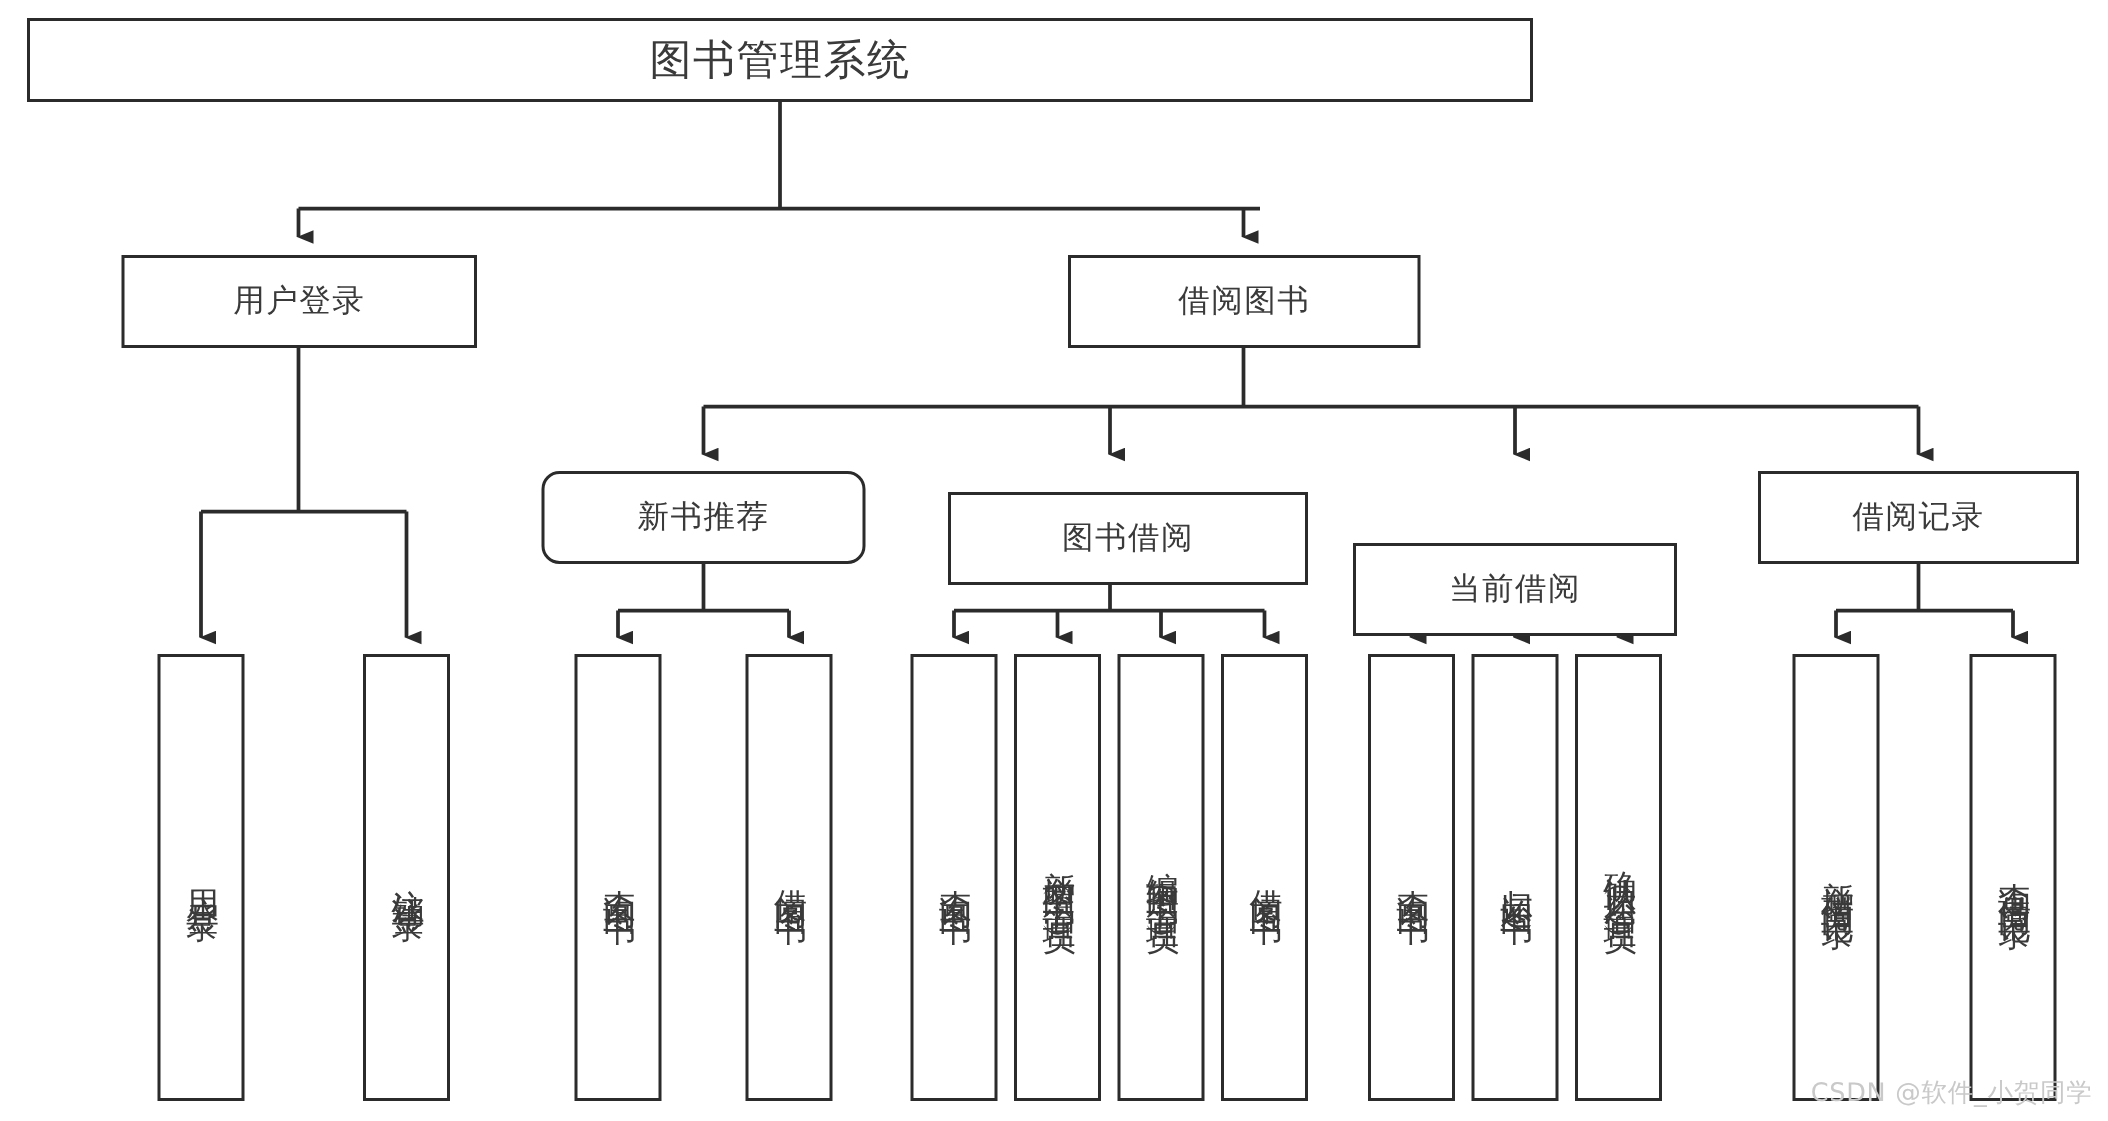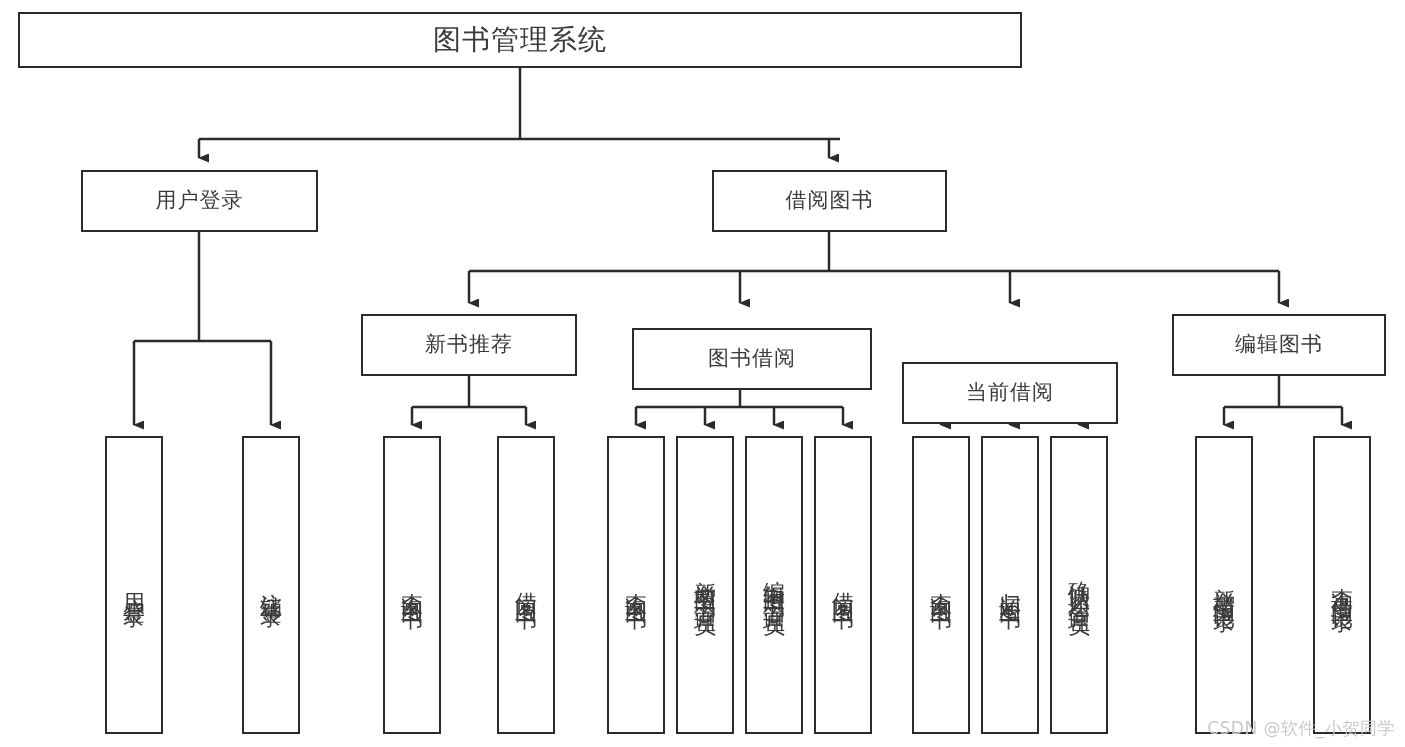--- a/index.html
+++ b/index.html
@@ -77,31 +77,31 @@
     <span class="lbl">图书管理系统</span>
   </div>
 
   <div class="node h-node" style="left:81px;top:170px;width:237px;height:62px;">
     <span class="lbl">用户登录</span>
   </div>
   <div class="node h-node" style="left:712px;top:170px;width:235px;height:62px;">
     <span class="lbl">借阅图书</span>
   </div>
 
-  <div class="node h-node" style="left:361px;top:314px;width:216px;height:62px;">
+  <div class="node h-node" style="left:361px;top:314px;width:216px;height:62px;border-radius:12px;">
     <span class="lbl">新书推荐</span>
   </div>
   <div class="node h-node" style="left:632px;top:328px;width:240px;height:62px;">
     <span class="lbl">图书借阅</span>
   </div>
   <div class="node h-node" style="left:902px;top:314px;width:216px;height:62px;margin-top:48px;">
     <span class="lbl">当前借阅</span>
   </div>
   <div class="node h-node" style="left:1172px;top:314px;width:214px;height:62px;">
-    <span class="lbl">编辑图书</span>
+    <span class="lbl">借阅记录</span>
   </div>
 
   <div class="node leaf" style="left:105px;top:436px;width:58px;height:298px;">
     <span class="lbl">用户登录</span>
   </div>
   <div class="node leaf" style="left:242px;top:436px;width:58px;height:298px;">
     <span class="lbl">注销登录</span>
   </div>
 
   <div class="node leaf" style="left:383px;top:436px;width:58px;height:298px;">

